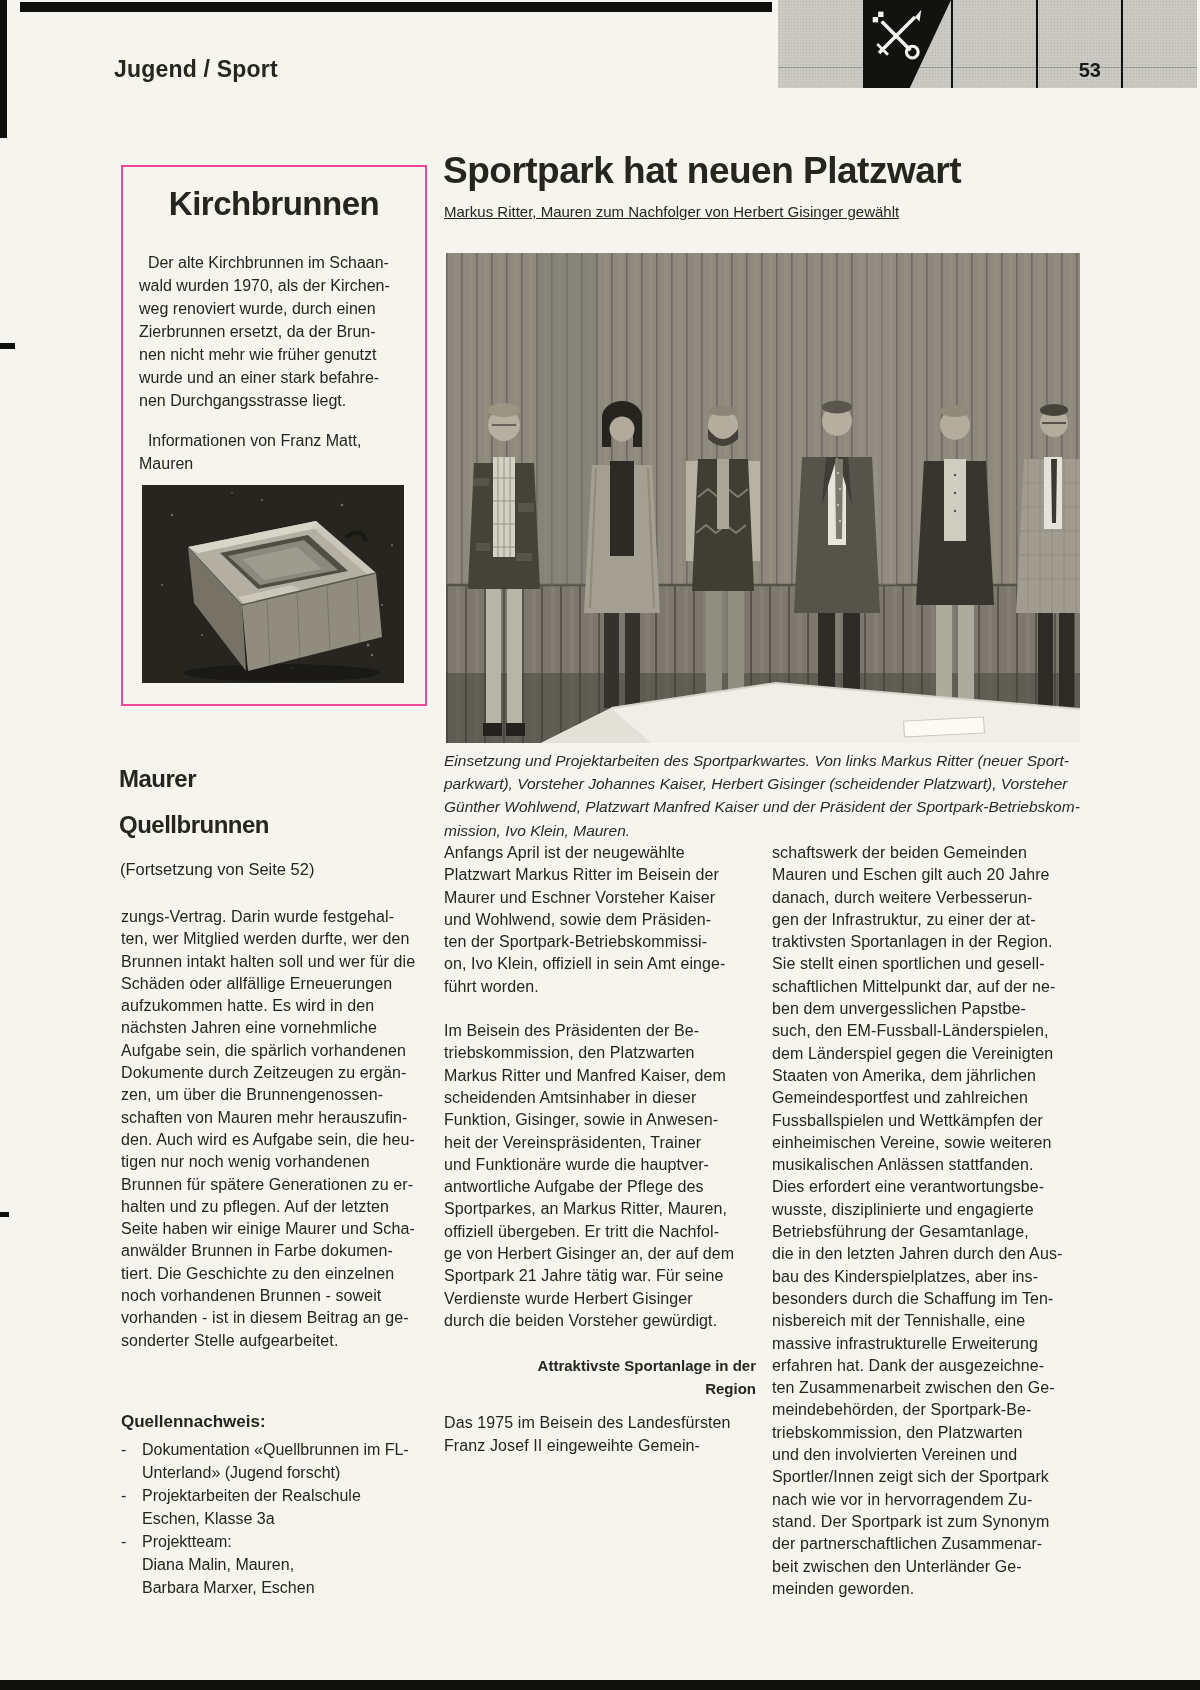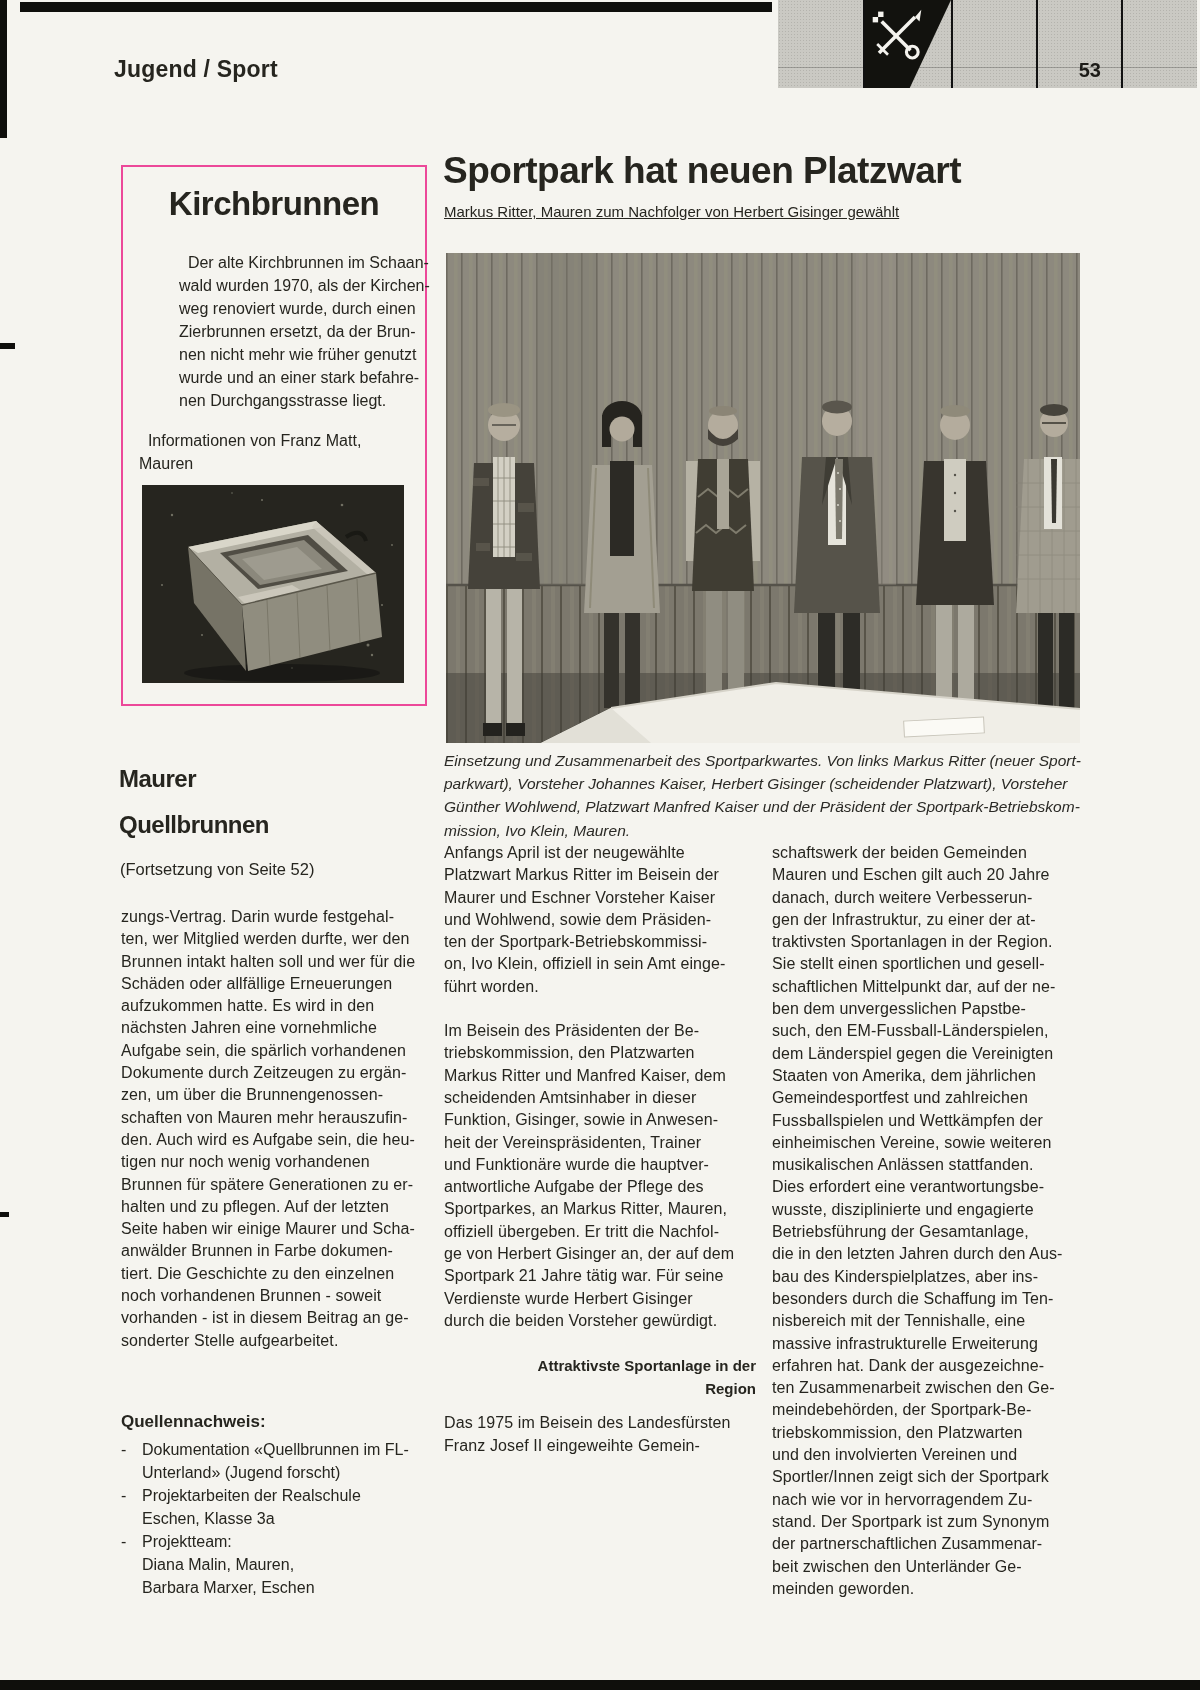--- a/index.html
+++ b/index.html
@@ -28,21 +28,21 @@
     clip-path:polygon(0 0,100% 0,52% 100%,0 100%);
   }
   .pagenum{
     position:absolute;right:20px;bottom:6px;
     font-size:20px;font-weight:bold;color:#1c1b17;
   }
   .section-label{left:114px;top:56px;font-size:23px;font-weight:bold;letter-spacing:.2px;}
   
   .kbox{left:121px;top:165px;width:306px;height:541px;border:2px solid #ec4899;box-sizing:border-box;}
   .kbox-title{left:0;top:18px;width:302px;text-align:center;font-size:33px;font-weight:bold;letter-spacing:-.5px;}
-  .kbox-body{left:16px;top:84px;font-size:16px;line-height:23px;margin-left:40px;}
+  .kbox-body{left:16px;top:84px;font-size:16px;line-height:23px;}
   .kbox-credit{left:16px;top:262px;font-size:16px;line-height:23px;}
   
   .art-title{left:443px;top:150px;font-size:37px;font-weight:bold;letter-spacing:-.5px;}
   .art-subtitle{left:444px;top:203px;font-size:15px;text-decoration:underline;}
   .caption{left:444px;top:749px;font-size:15.5px;line-height:23.2px;font-style:italic;color:#2b2a26;}
   .big-heading{left:119px;top:756px;font-size:24px;line-height:46px;font-weight:bold;letter-spacing:-.5px;}
   .continuation{left:120px;top:860px;font-size:16.5px;}
   .bodytext{font-size:16px;line-height:22.3px;letter-spacing:.1px;white-space:pre;}
   .col-left{left:121px;top:906px;width:306px;}
   .col-mid{left:444px;top:842px;width:312px;}
@@ -287,21 +287,21 @@
     </g>
 
     <g>
       <polygon points="95,490 165,455 330,430 634,456 634,490" fill="#f0eee7"></polygon>
       <polygon points="95,490 165,455 205,490" fill="#e2e0d7"></polygon>
       <polyline points="165,455 330,430 634,456" fill="none" stroke="#d6d3c9" stroke-width="2"></polyline>
       <rect x="458" y="466" width="80" height="16" fill="#fbfaf5" stroke="#c8c5ba" transform="rotate(-3 498 474)"></rect>
     </g>
   </svg>
 
-  <div class="abs caption pre">Einsetzung und Zusammenarbeit des Sportparkwartes. Von links Markus Ritter (neuer Sport-
+  <div class="abs caption pre">Einsetzung und Projektarbeiten des Sportparkwartes. Von links Markus Ritter (neuer Sport-
 parkwart), Vorsteher Johannes Kaiser, Herbert Gisinger (scheidender Platzwart), Vorsteher
 Günther Wohlwend, Platzwart Manfred Kaiser und der Präsident der Sportpark-Betriebskom-
 mission, Ivo Klein, Mauren.</div>
 
   <div class="abs big-heading pre">Maurer
 Quellbrunnen</div>
   <div class="abs continuation">(Fortsetzung von Seite 52)</div>
 
   <div class="abs col-left bodytext">zungs-Vertrag. Darin wurde festgehal-
 ten, wer Mitglied werden durfte, wer den

